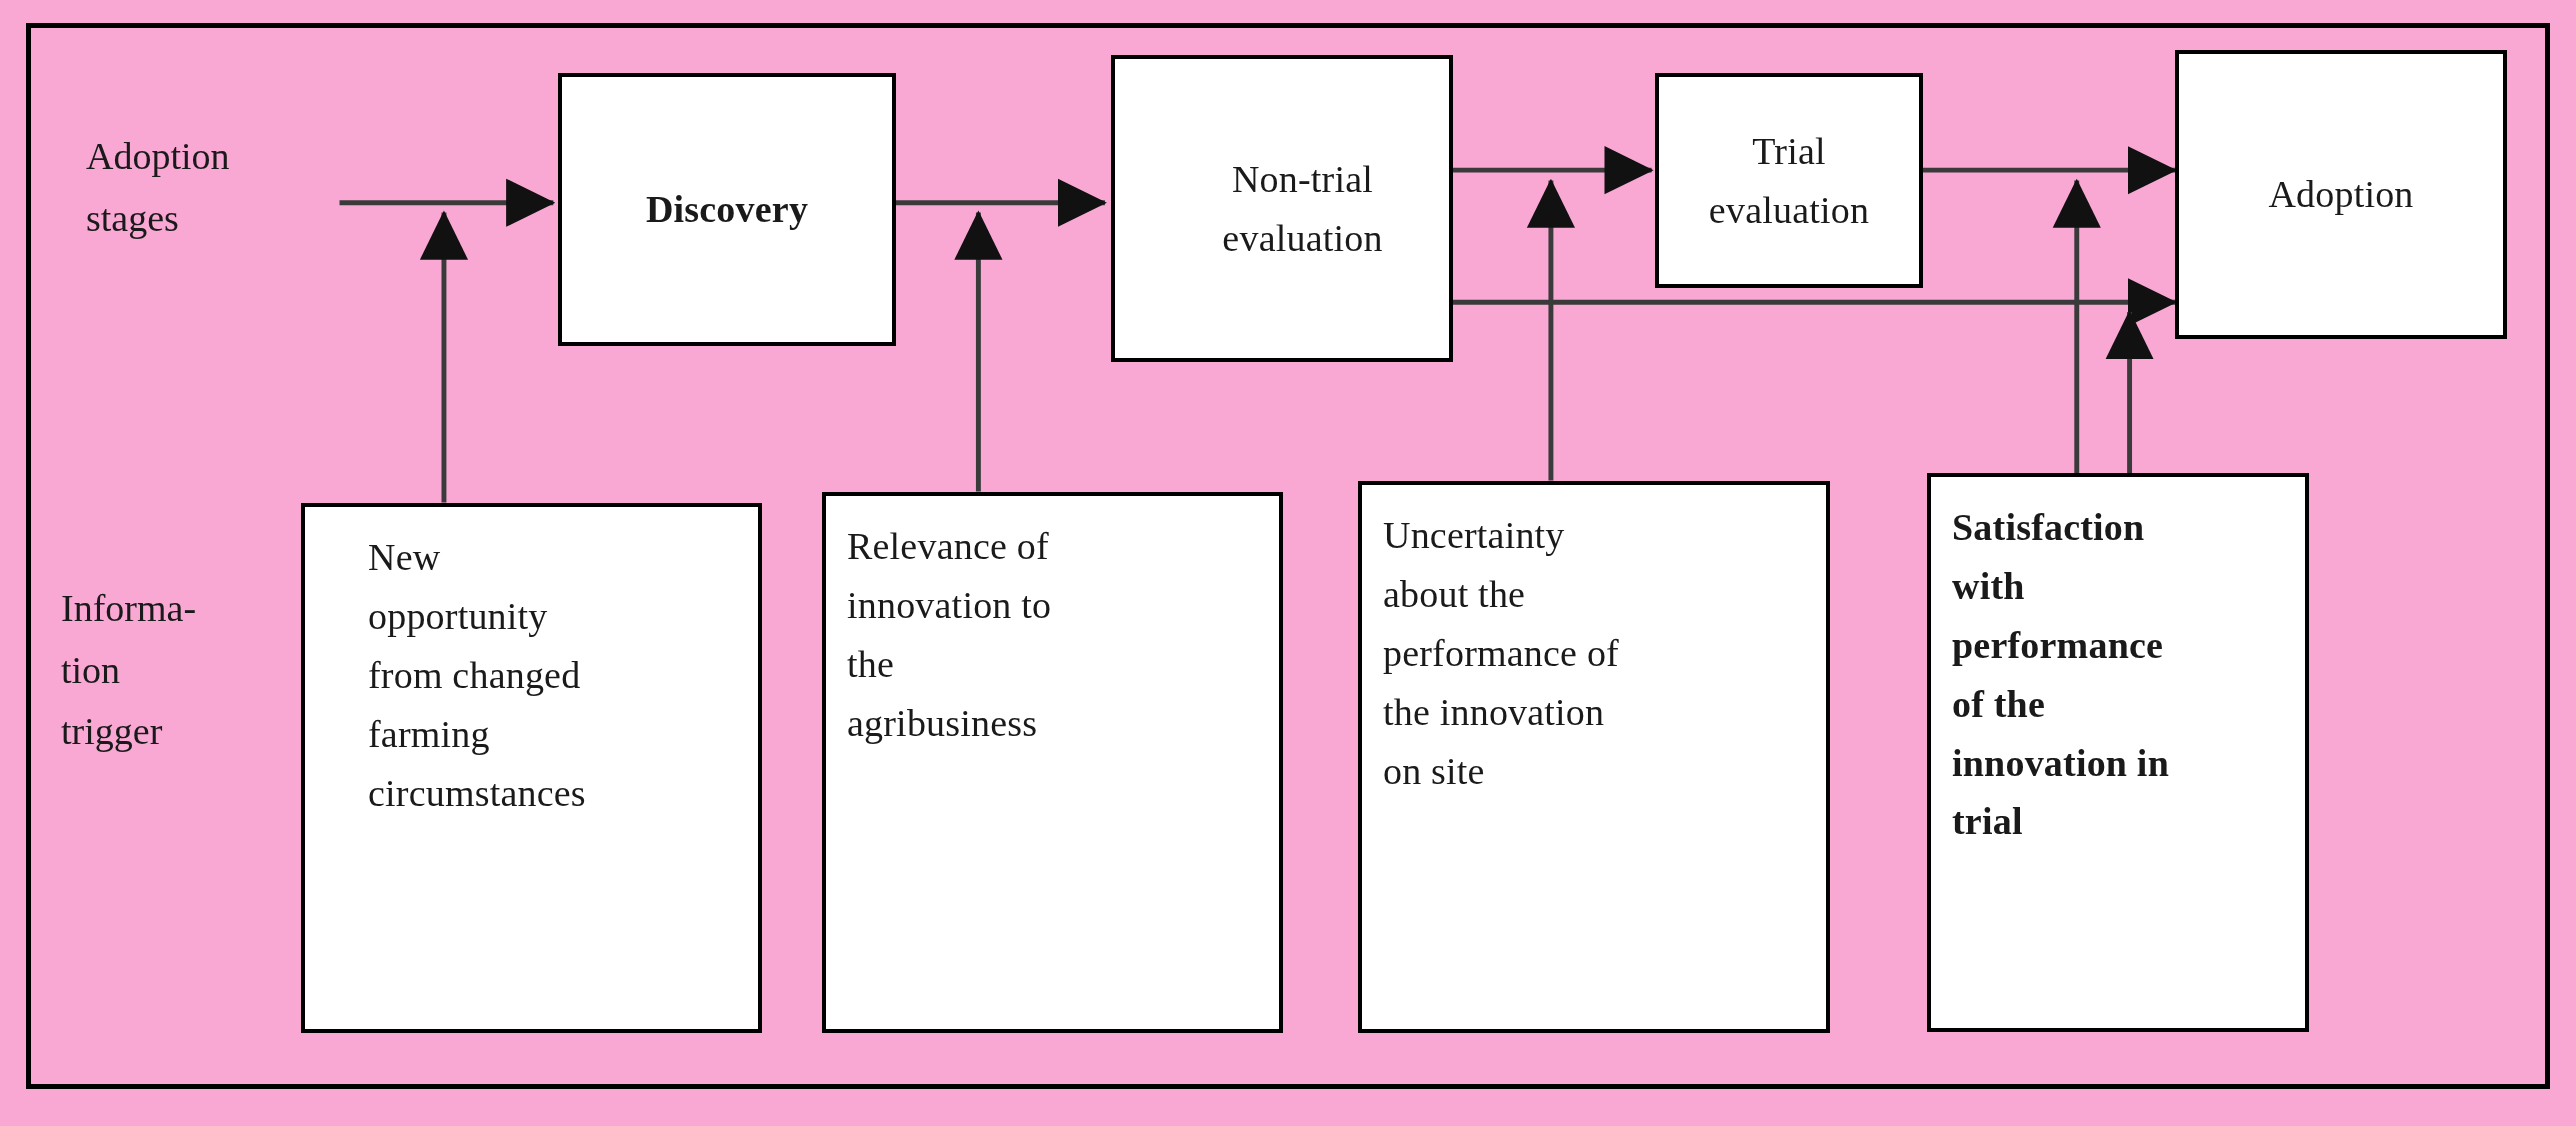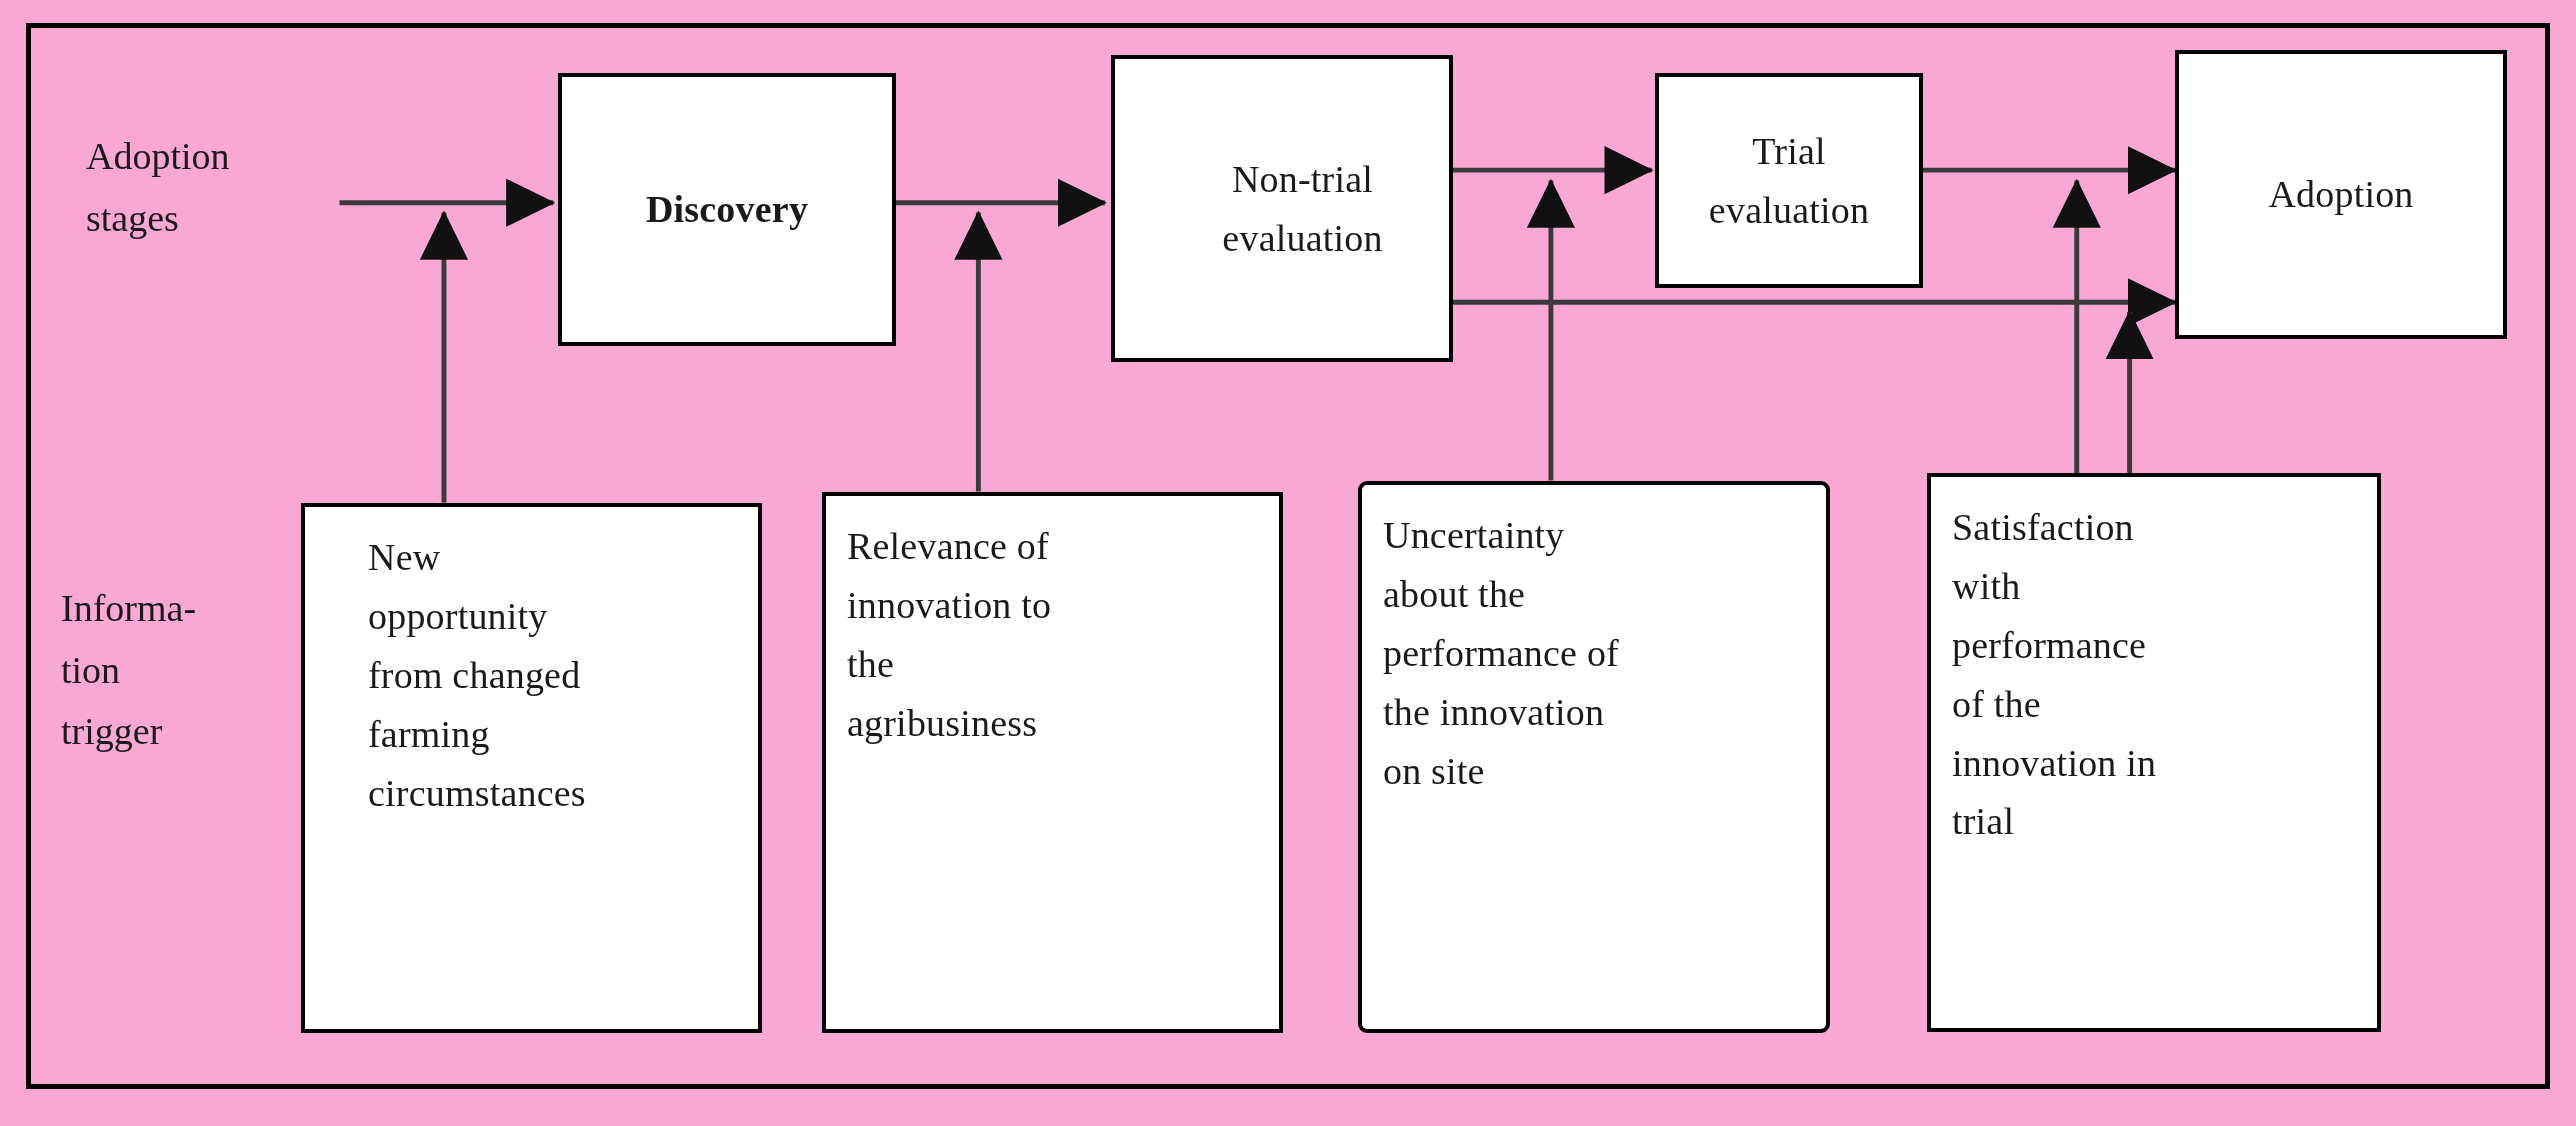--- a/index.html
+++ b/index.html
@@ -139,29 +139,29 @@
 circumstances</span>
   </div>
 
   <div class="node-box topleft" style="left:822px; top:492px; width:461px; height:541px;">
     <span class="node-label left">Relevance of
 innovation to
 the
 agribusiness</span>
   </div>
 
-  <div class="node-box topleft" style="left:1358px; top:481px; width:472px; height:552px;border-radius:9px;">
+  <div class="node-box topleft" style="left:1358px; top:481px; width:472px; height:552px;">
     <span class="node-label left">Uncertainty
 about the
 performance of
 the innovation
 on site</span>
   </div>
 
-  <div class="node-box topleft" style="left:1927px; top:473px; width:454px; height:559px;">
+  <div class="node-box topleft" style="left:1927px; top:473px; width:382px; height:559px;font-weight:bold;">
     <span class="node-label left">Satisfaction
 with
 performance
 of the
 innovation in
 trial</span>
   </div>
 
 </div>
 

